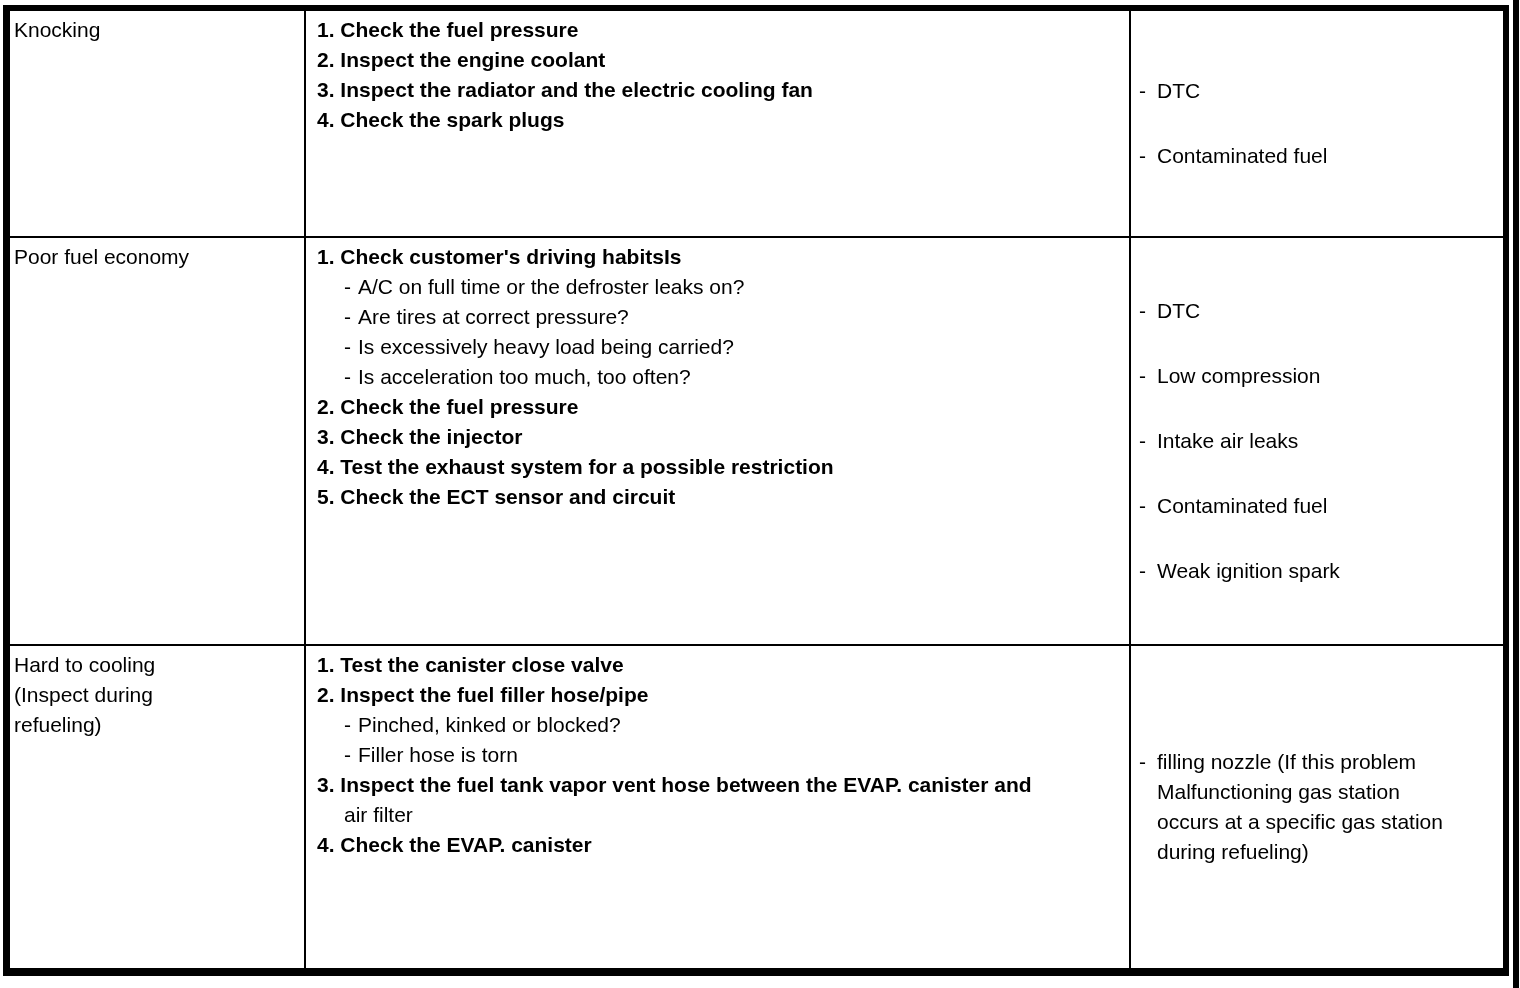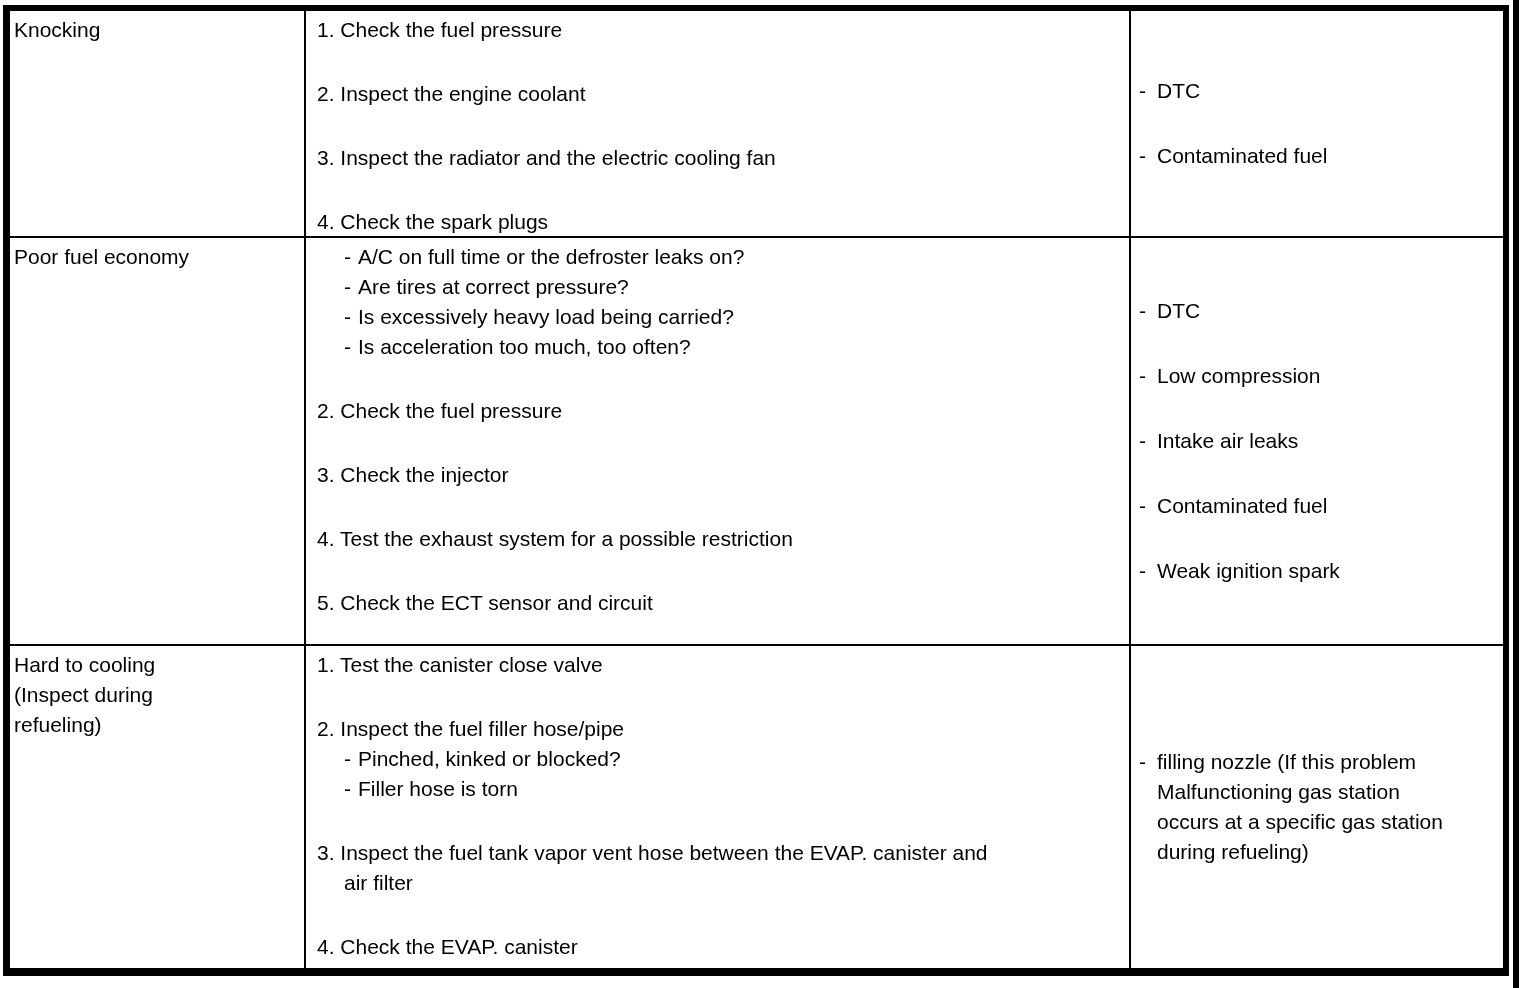--- a/index.html
+++ b/index.html
@@ -35,22 +35,22 @@
   .procedure-cell { padding: 4px 4px 0 11px; }
   .causes-cell {
     padding: 0 4px 0 8px;
     display: flex; flex-direction: column;
     justify-content: center;
     row-gap: 35px;
   }
 
   .line { white-space: nowrap; }
 
-  .step + .step { margin-top: 34px; }
-  .step .line.first { padding-left: 27px; text-indent: -27px; }
+  .step + .step { }
+  .step .line.first { padding-left: 27px; text-indent: -27px; font-weight: bold; }
   .step .line.cont  { padding-left: 27px; }
 
   .sub-item { position: relative; margin-left: 27px; padding-left: 14px; }
   .sub-item .bullet { position: absolute; left: 0; top: 0; }
 
   .cause-item { position: relative; padding-left: 18px; }
   .cause-item .bullet { position: absolute; left: 0; top: 0; }
 
   .page-edge-line {
     position: absolute; left: 1513px; top: 0;
@@ -88,20 +88,21 @@
         <div class="cause-item">
           <span class="bullet">-</span>
           <div class="line">Contaminated fuel</div>
         </div>
       </div>
       <div class="cell symptom-cell b-right b-bottom">
         <div class="line">Poor fuel economy</div>
       </div>
       <div class="cell procedure-cell b-right b-bottom">
         <div class="step">
+          <div class="line first">1. Check customer's driving habitsIs</div>
           <div class="sub-item line"><span class="bullet">-</span><span>A/C on full time or the defroster leaks on?</span></div>
           <div class="sub-item line"><span class="bullet">-</span><span>Are tires at correct pressure?</span></div>
           <div class="sub-item line"><span class="bullet">-</span><span>Is excessively heavy load being carried?</span></div>
           <div class="sub-item line"><span class="bullet">-</span><span>Is acceleration too much, too often?</span></div>
         </div>
         <div class="step">
           <div class="line first">2. Check the fuel pressure</div>
         </div>
         <div class="step">
           <div class="line first">3. Check the injector</div>

